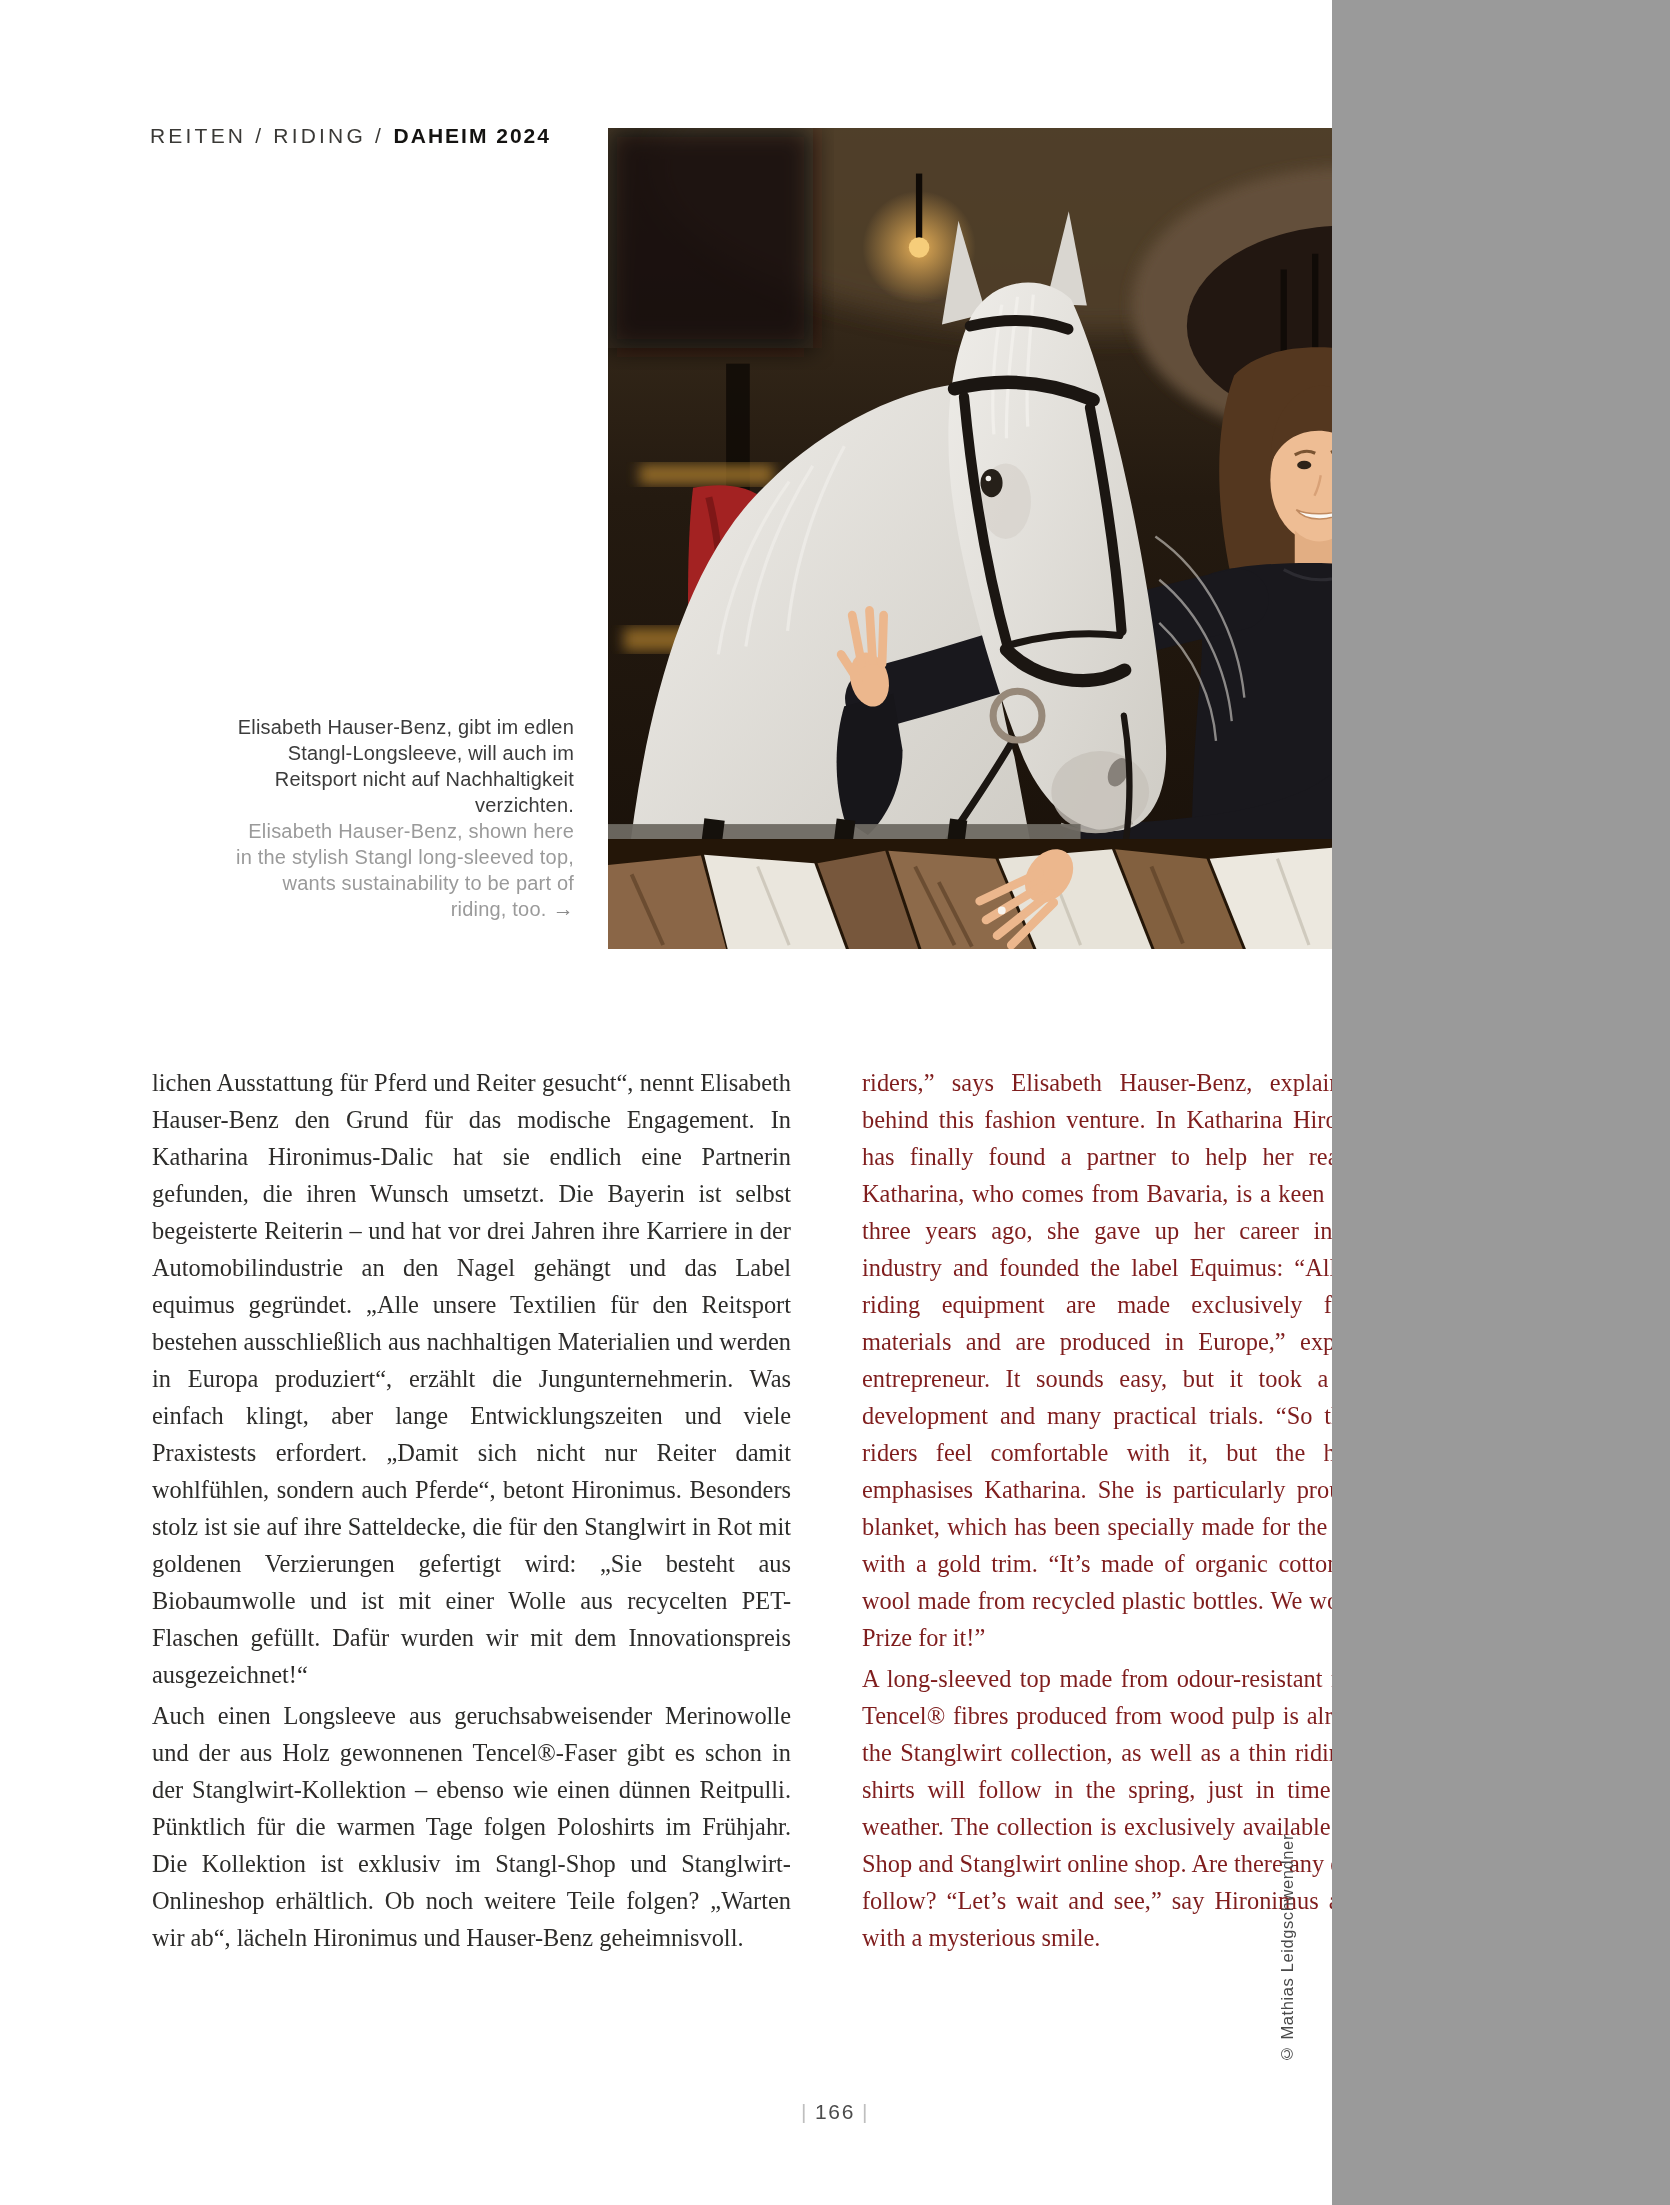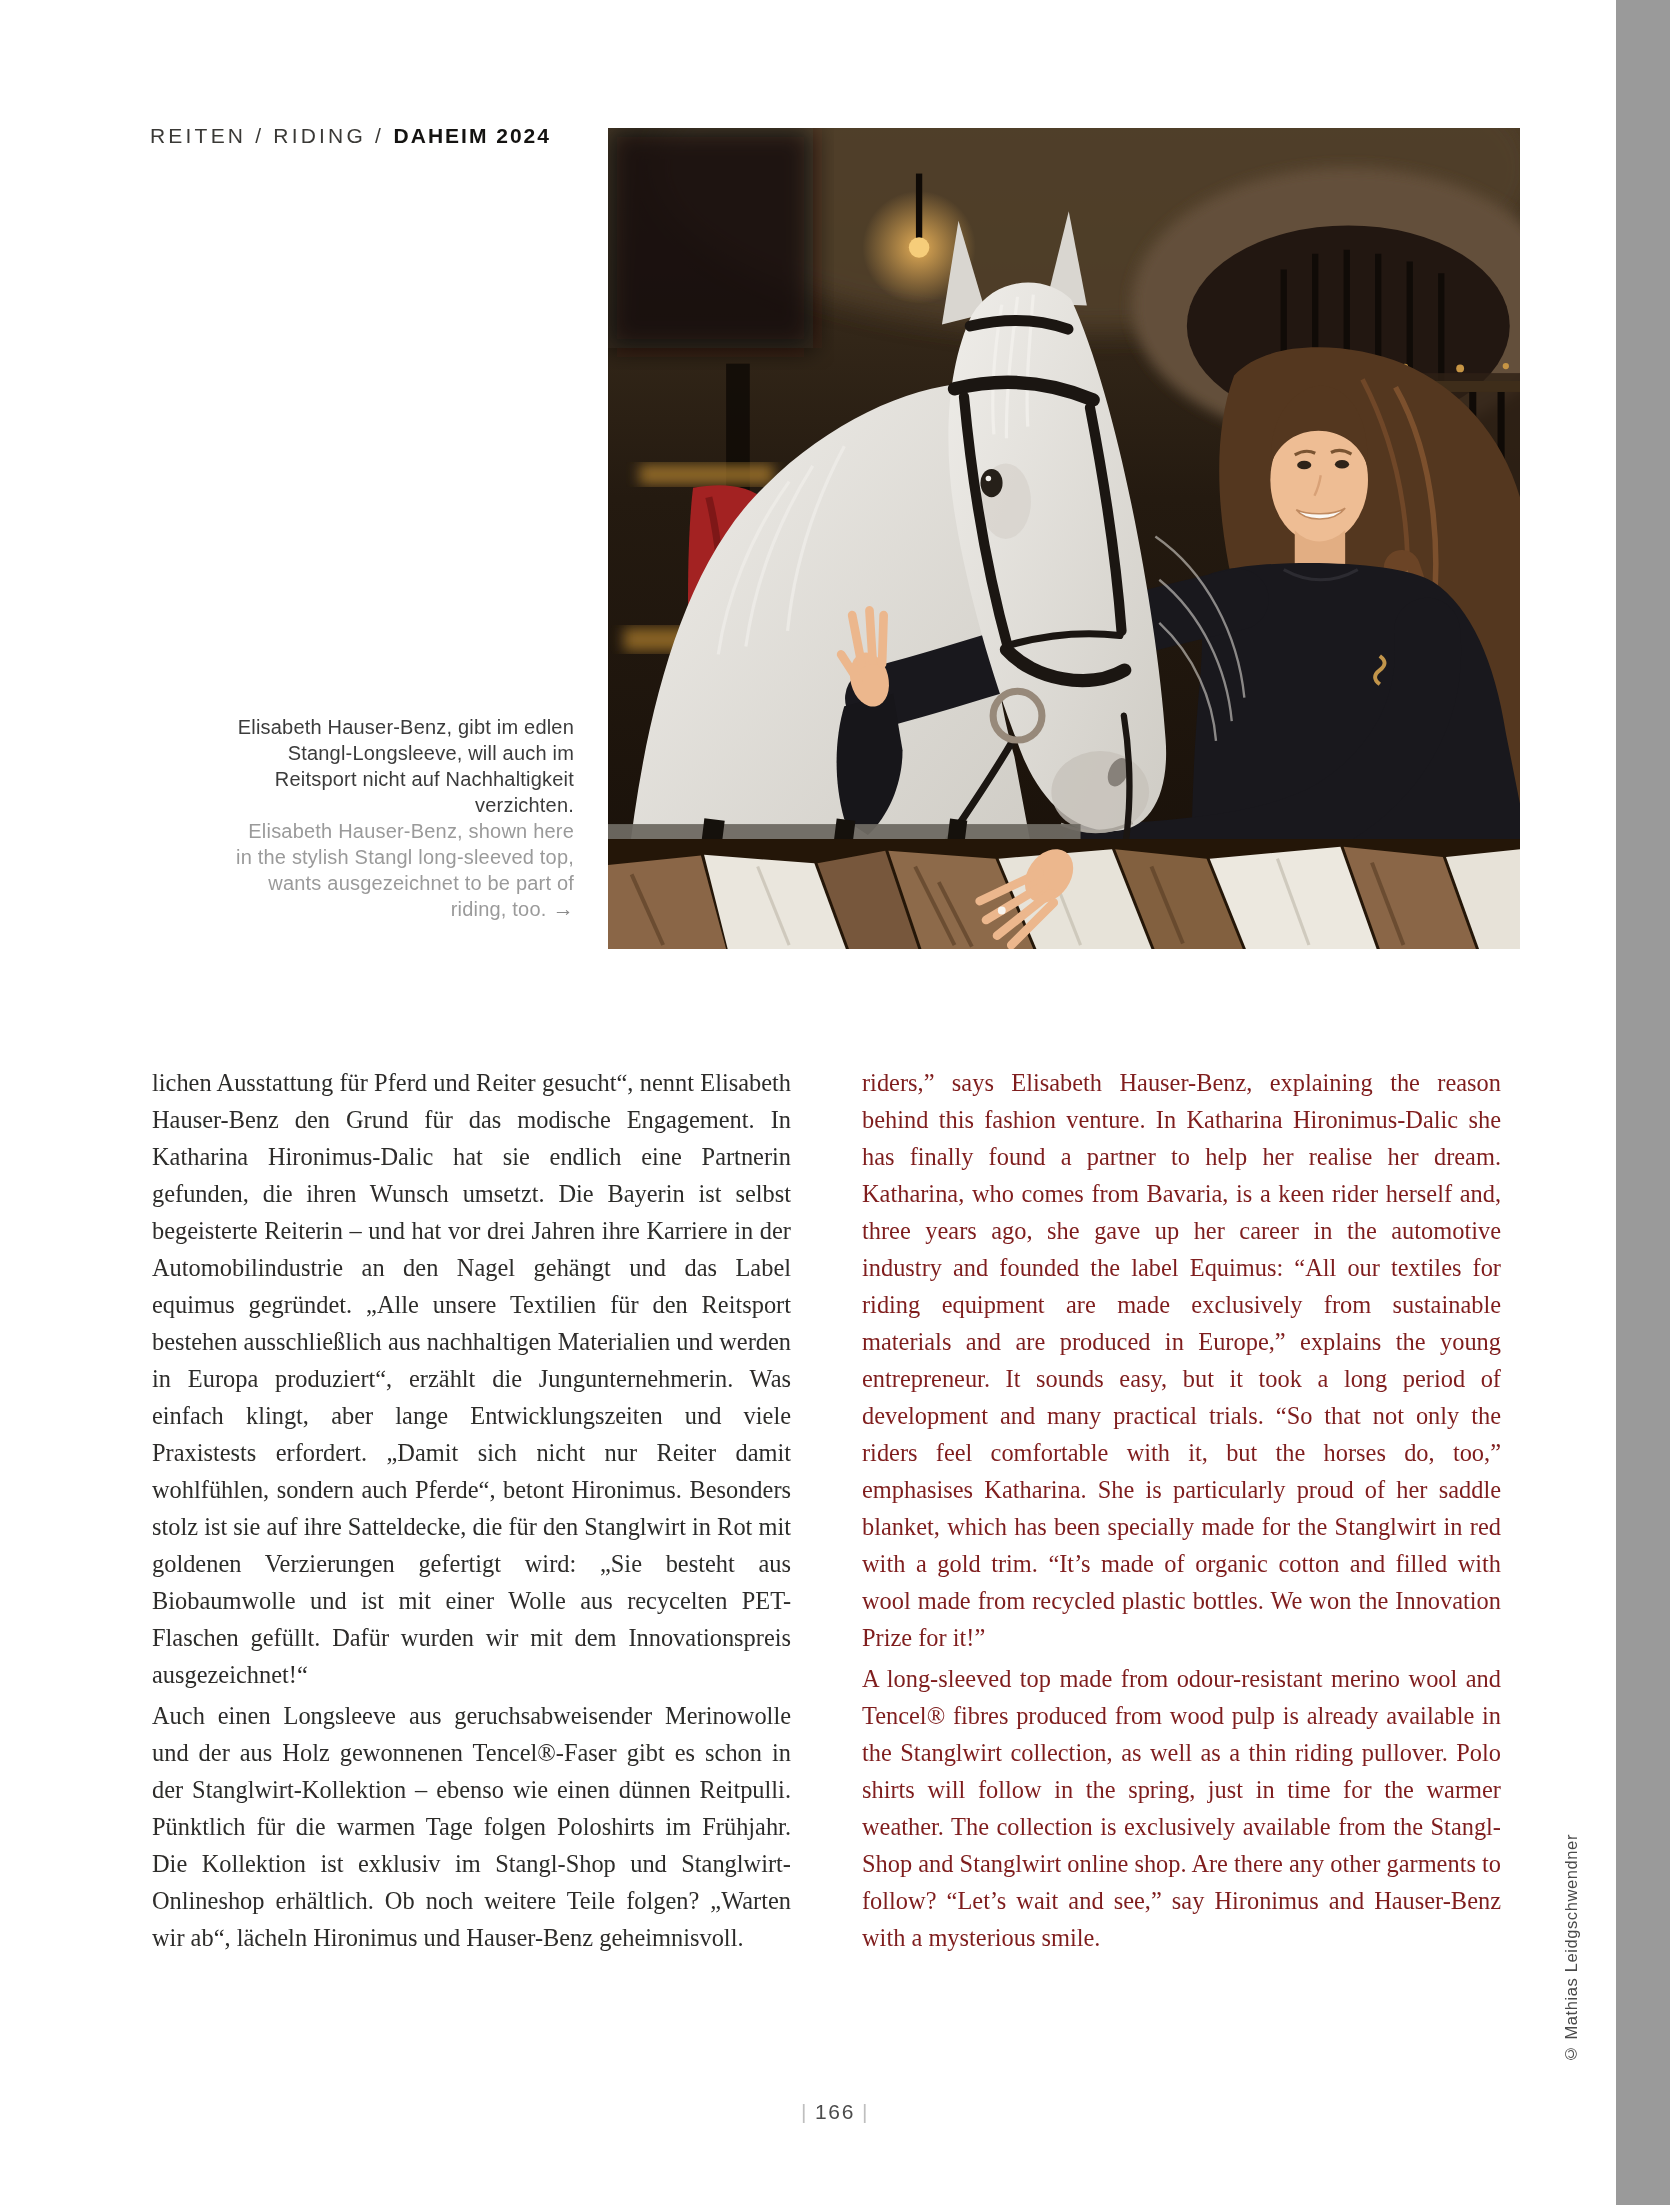--- a/index.html
+++ b/index.html
@@ -1,17 +1,17 @@
 <!DOCTYPE html>
 <html lang="de" style="font-size:12.6px"><head>
 <meta charset="utf-8">
 <style>
   html,body{margin:0;padding:0;background:#9a9a9a;}
-  .page{position:relative;width:1602px;height:2205px;background:#ffffff;overflow:hidden;
-        font-family:"Liberation Sans","DejaVu Sans",sans-serif;padding-left:14px;}
+  .page{position:relative;width:1332px;height:2205px;background:#ffffff;overflow:hidden;
+        font-family:"Liberation Sans","DejaVu Sans",sans-serif;}
 
   
   .kicker{position:absolute;left:150px;top:124px;font-size:21px;letter-spacing:3.2px;
           color:#3a3936;white-space:nowrap;}
   .kicker .cat{font-weight:300;}
   .kicker .issue{font-weight:700;letter-spacing:2px;color:#141311;margin-left:9.5px;}
 
   
   .photo{position:absolute;left:608px;top:128px;width:912px;height:821px;background:#241a11;}
   .photo svg{display:block;width:100%;height:100%;}
@@ -232,21 +232,21 @@
           <line x1="562" y1="974" x2="494" y2="1028"></line>
             <line x1="566" y1="986" x2="512" y2="1040"></line>
         </g>
         <circle cx="500" cy="996" r="5" fill="#f7f4ef"></circle>
       </g>
     </svg>
   </div>
 
   <div class="caption">
     <p class="de">Elisabeth Hauser-Benz, gibt im edlen Stangl-Longsleeve, will auch im Reitsport nicht auf Nachhaltigkeit verzichten.</p>
-    <p class="de" style="margin:0;"><span class="en">Elisabeth Hauser-Benz, shown here in the stylish Stangl long-sleeved top, wants ausgezeichnet to be part of riding, too.</span><span class="arrow">→</span></p>
+    <p class="de" style="margin:0;"><span class="en">Elisabeth Hauser-Benz, shown here in the stylish Stangl long-sleeved top, wants sustainability to be part of riding, too.</span><span class="arrow">→</span></p>
   </div>
 
   <div class="col col-de">
     <p>lichen Ausstattung für Pferd und Reiter gesucht“, nennt Elisabeth Hauser-Benz den Grund für das modische Engagement. In Katharina Hironimus-Dalic hat sie endlich eine Partnerin gefunden, die ihren Wunsch umsetzt. Die Bayerin ist selbst begeisterte Reiterin – und hat vor drei Jahren ihre Karriere in der Automobilindustrie an den Nagel gehängt und das Label equimus gegründet. „Alle unsere Textilien für den Reitsport bestehen ausschließlich aus nachhaltigen Materialien und werden in Europa produziert“, erzählt die Jungunternehmerin. Was einfach klingt, aber lange Entwicklungszeiten und viele Praxistests erfordert. „Damit sich nicht nur Reiter damit wohlfühlen, sondern auch Pferde“, betont Hironimus. Besonders stolz ist sie auf ihre Satteldecke, die für den Stanglwirt in Rot mit goldenen Verzierungen gefertigt wird: „Sie besteht aus Biobaumwolle und ist mit einer Wolle aus recycelten PET-Flaschen gefüllt. Dafür wurden wir mit dem Innovationspreis ausgezeichnet!“</p>
     <p>Auch einen Longsleeve aus geruchsabweisender Merinowolle und der aus Holz gewonnenen Tencel®-Faser gibt es schon in der Stanglwirt-Kollektion – ebenso wie einen dünnen Reitpulli. Pünktlich für die warmen Tage folgen Poloshirts im Frühjahr. Die Kollektion ist exklusiv im Stangl-Shop und Stanglwirt-Onlineshop erhältlich. Ob noch weitere Teile folgen? „Warten wir ab“, lächeln Hironimus und Hauser-Benz geheimnisvoll.</p>
   </div>
 
   <div class="col col-en">
     <p>riders,” says Elisabeth Hauser-Benz, explaining the reason behind this fashion venture. In Katharina Hironimus-Dalic she has finally found a partner to help her realise her dream. Katharina, who comes from Bavaria, is a keen rider herself and, three years ago, she gave up her career in the automotive industry and founded the label Equimus: “All our textiles for riding equipment are made exclusively from sustainable materials and are produced in Europe,” explains the young entrepreneur. It sounds easy, but it took a long period of development and many practical trials. “So that not only the riders feel comfortable with it, but the horses do, too,” emphasises Katharina. She is particularly proud of her saddle blanket, which has been specially made for the Stanglwirt in red with a gold trim. “It’s made of organic cotton and filled with wool made from recycled plastic bottles. We won the Innovation Prize for it!”</p>
     <p>A long-sleeved top made from odour-resistant merino wool and Tencel® fibres produced from wood pulp is already available in the Stanglwirt collection, as well as a thin riding pullover. Polo shirts will follow in the spring, just in time for the warmer weather. The collection is exclusively available from the Stangl-Shop and Stanglwirt online shop. Are there any other garments to follow? “Let’s wait and see,” say Hironimus and Hauser-Benz with a mysterious smile.</p>

